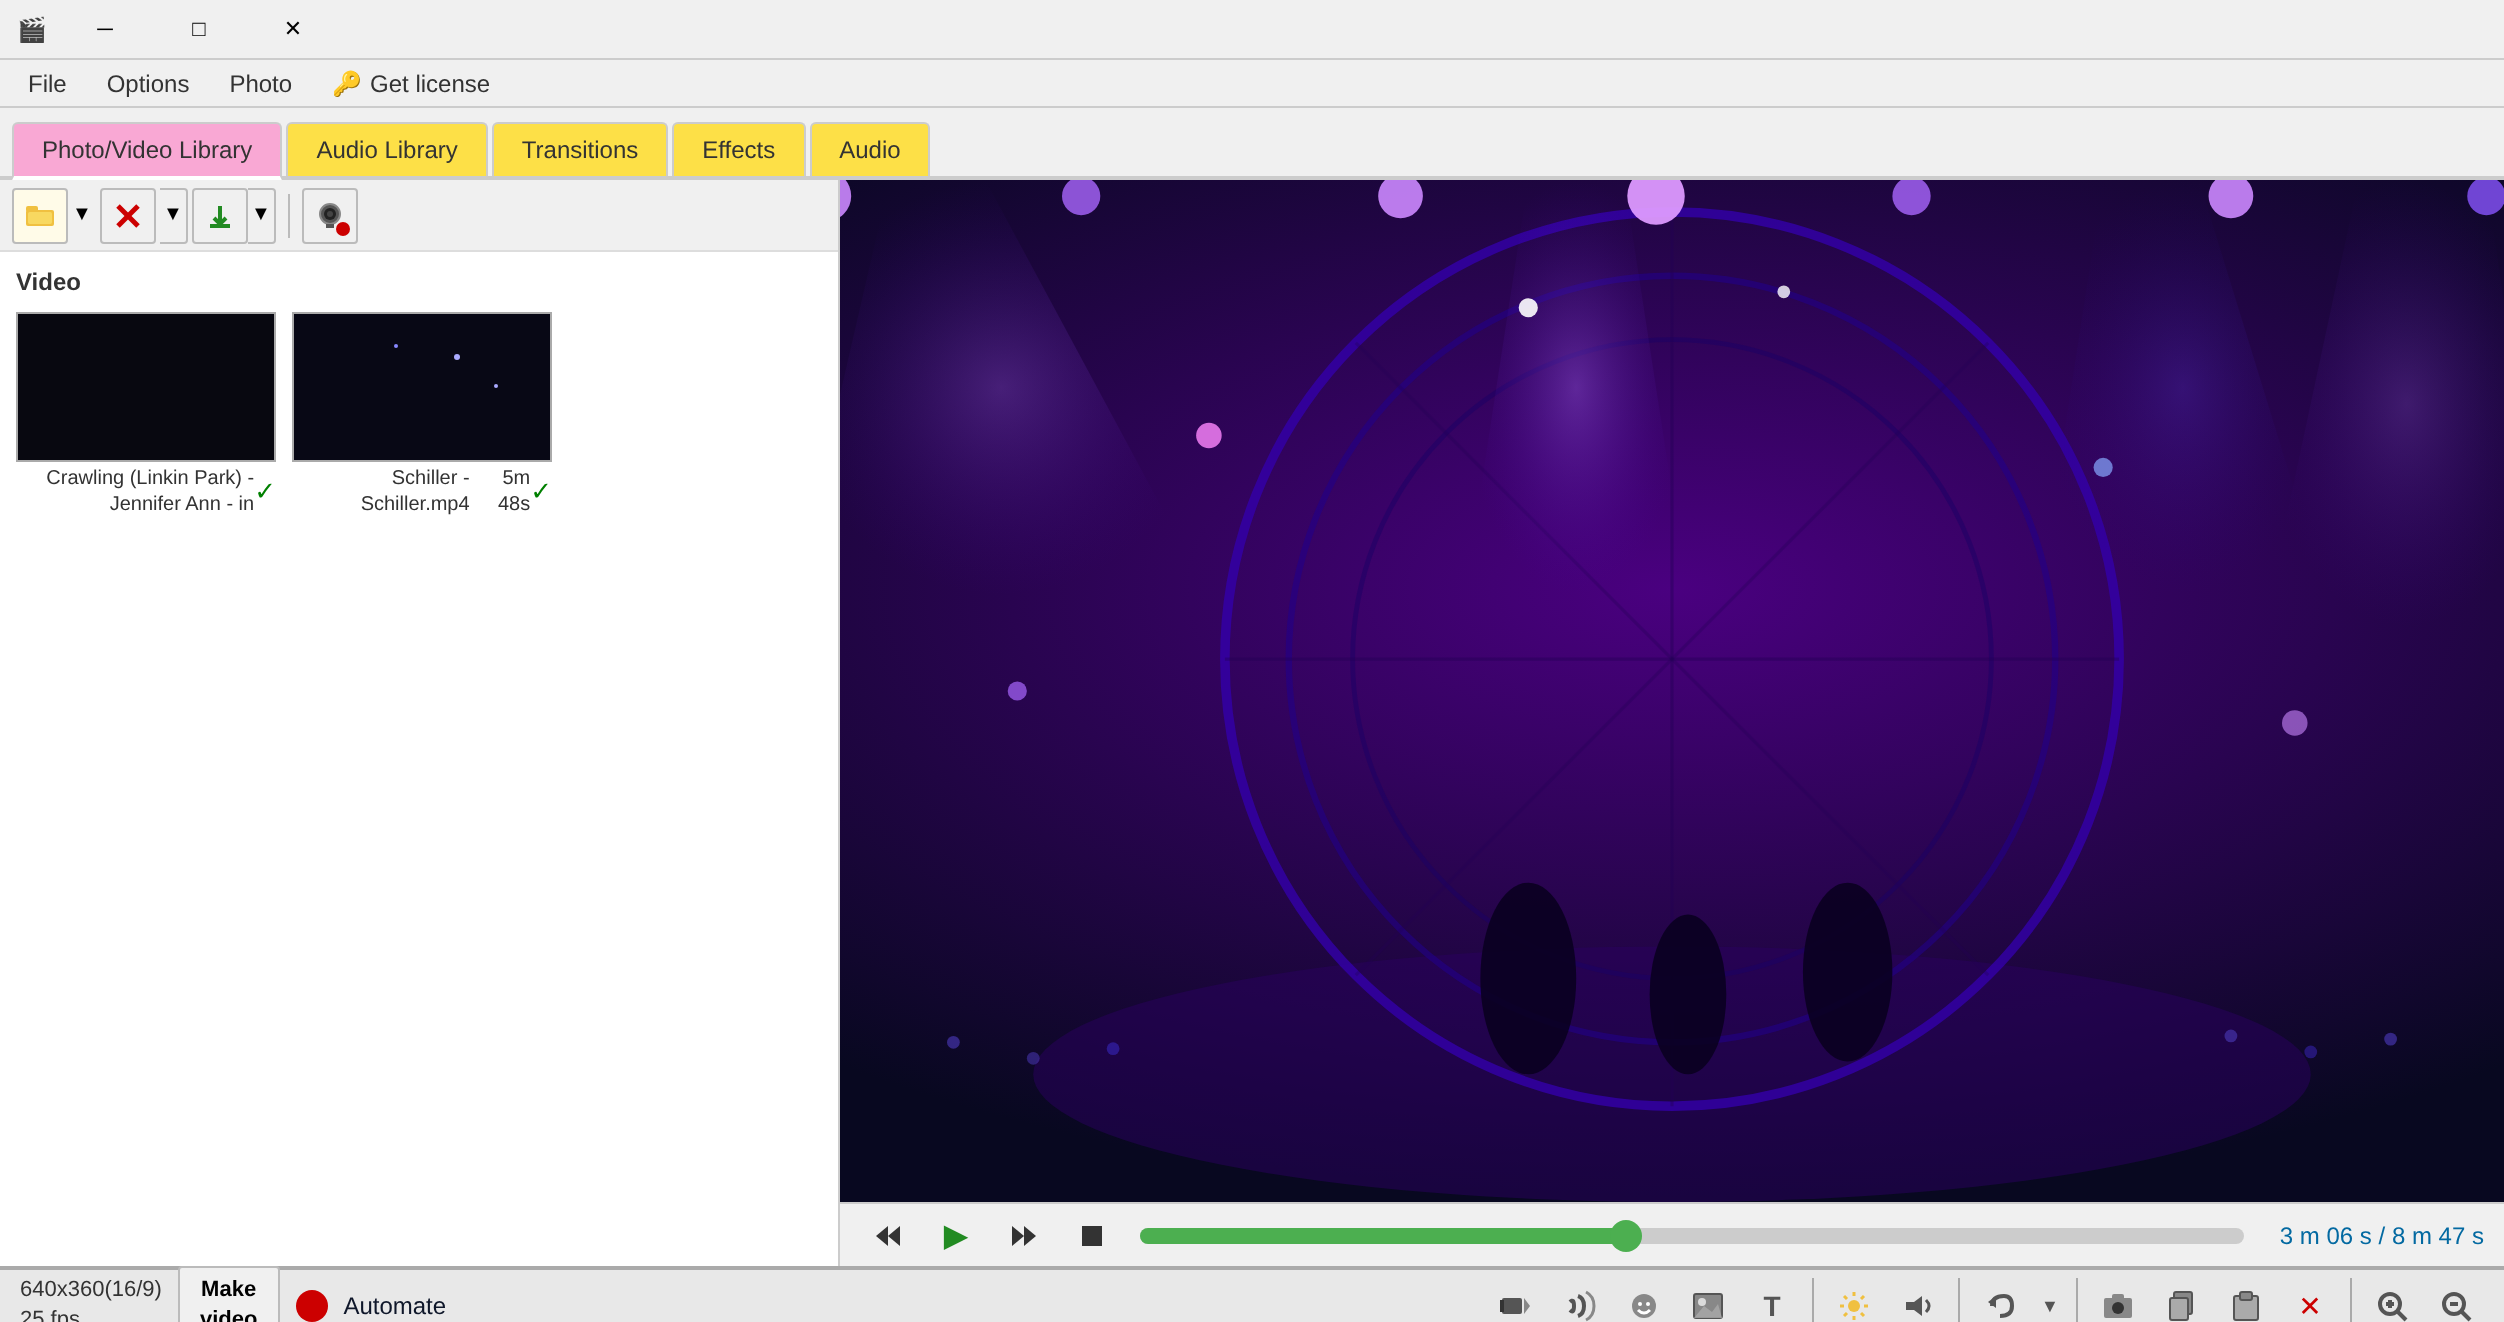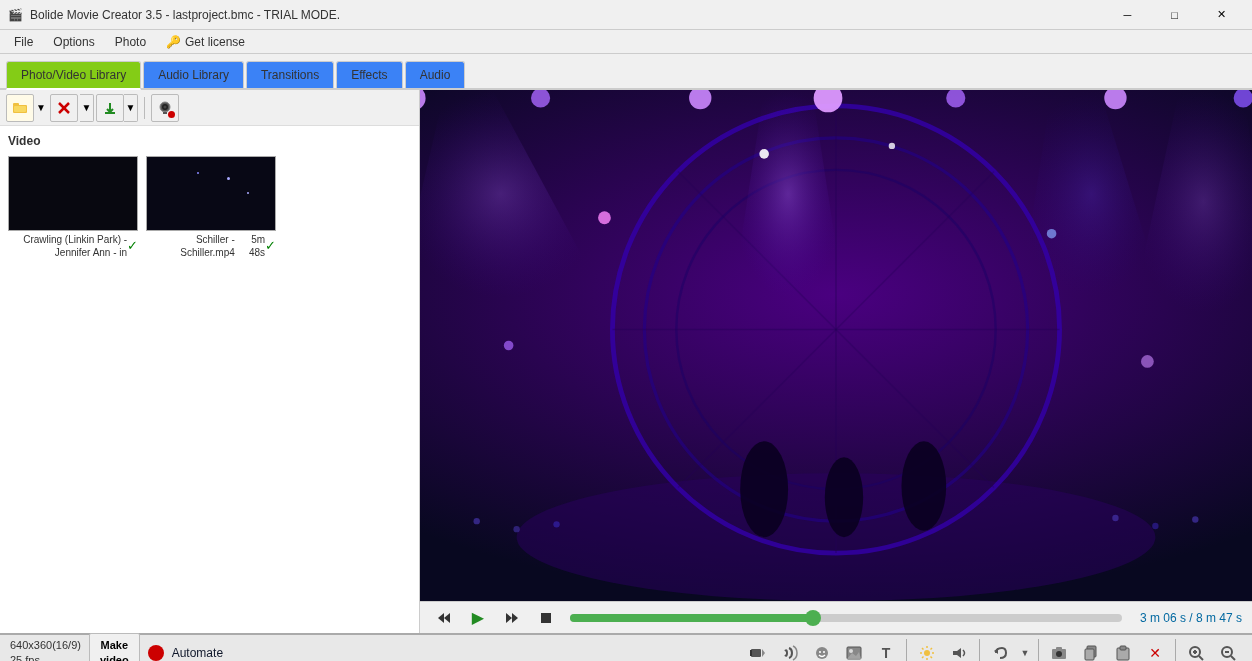--- a/index.html
+++ b/index.html
@@ -51,27 +51,27 @@
       align-items: flex-end;
       padding: 0 6px;
       border-bottom: 2px solid #ccc;
     }
     .tab {
       padding: 6px 14px;
       cursor: pointer;
       font-size: 12px;
       border: 1px solid #ccc;
       border-bottom: none;
-      background: #3b82f6;
+      background: #fde047;
       margin-right: 2px;
       border-radius: 3px 3px 0 0;
       color: #333;
     }
     .tab.active {
-      background: #84cc16;
+      background: #f9a8d4;
       border-bottom: 2px solid white;
       margin-bottom: -2px;
       z-index: 1;
     }
 
     
     #main {
       display: flex;
       height: calc(661px - 30px - 24px - 36px - 28px);
       
@@ -259,21 +259,20 @@
       background: transparent;
       font-size: 13px; color: #333;
     }
     .mv-sep { width: 1px; height: 22px; background: #aaa; margin: 0 2px; }
   </style>
 </head>
 <body>
 
 <div id="titlebar">
   <div style="width:16px;height:16px;margin-right:6px;display:flex;align-items:center;justify-content:center;font-size:12px;">🎬</div>
-  <span style="flex:1;font-size:12px;color:#333;">Bolide Movie Creator 3.5 - lastproject.bmc  - TRIAL MODE.</span>
   <div class="win-controls">
     <button class="win-btn">─</button>
     <button class="win-btn">□</button>
     <button class="win-btn close">✕</button>
   </div>
 </div>
 
 <div id="menubar">
   <span class="menu-item">File</span>
   <span class="menu-item">Options</span>

